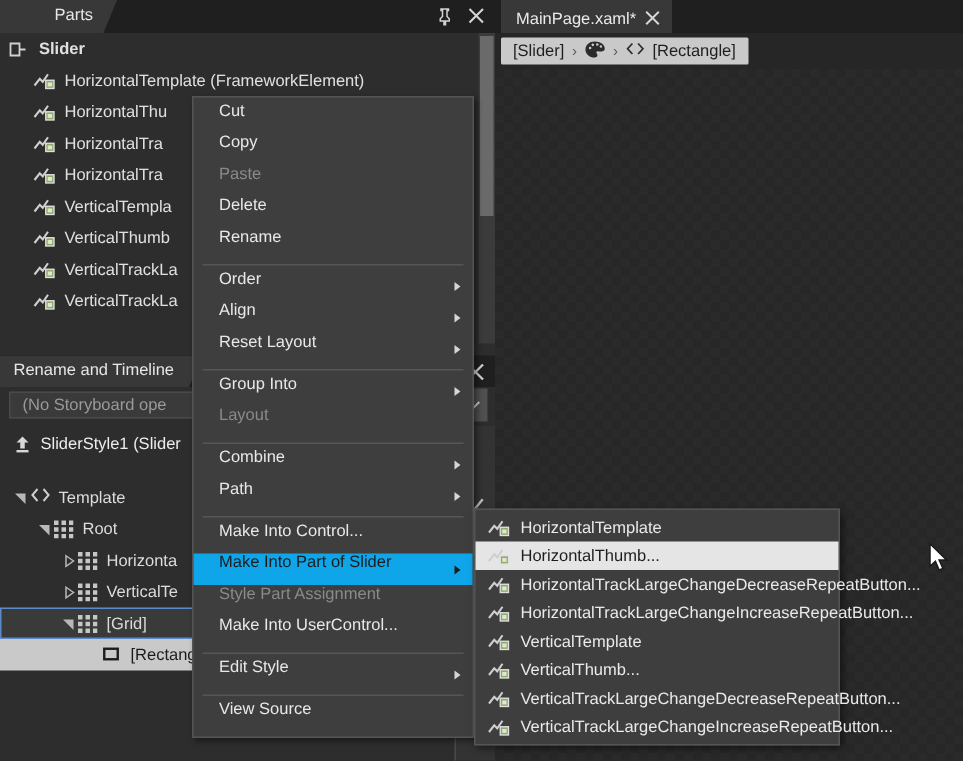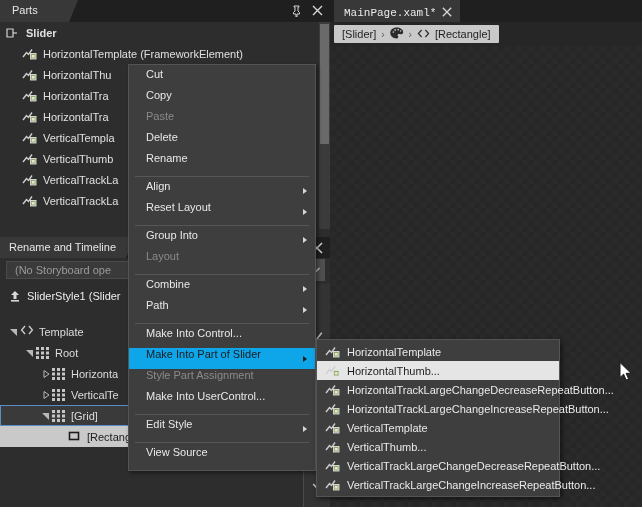--- a/index.html
+++ b/index.html
@@ -27,20 +27,21 @@
   .panel-tabstrip {
     position: relative; height: 22px; background: #1f1f1f;
   }
   .panel-tab {
     position: absolute; left: 0; top: 0; height: 22px;
     padding: 4px 16px 0 12px;
     background: #383838;
     color: #e6e6e6; font-size: 11px;
     clip-path: polygon(0 0, 100% 0, calc(100% - 9px) 100%, 0 100%);
     width: 78px;
+    text-align: right;
   }
   .tabstrip-btns {
     position: absolute; right: 5px; top: 3px;
     display: flex; gap: 6px; align-items: center;
   }
   .ic-btn { width: 15px; height: 15px; display: flex; align-items: center;
             justify-content: center; color: #d4d4d4; }
 
   #parts-list {
     position: absolute; left: 0; top: 22px; width: 330px; height: 207px;
@@ -126,21 +127,21 @@
   
   #design-area {
     position: absolute; left: 330px; top: 0; width: 312px; height: 507px;
     background: #262626;
   }
   #doc-tabstrip { position: relative; height: 22px; background: #1f1f1f; }
   #doc-tab {
     position: absolute; left: 4px; top: 0; height: 22px;
     padding: 4px 8px 0 10px;
     background: #383838; color: #eaeaea; font-size: 11px;
-    display: flex; align-items: center; gap: 6px; font-family: Liberation Mono, monospace;
+    display: flex; align-items: center; gap: 6px;
   }
   #breadcrumb-bar {
     position: absolute; left: 0; top: 22px; width: 312px; height: 24px;
     background: #262626; display:flex; align-items:center;
   }
   #breadcrumb {
     margin-left: 4px; height: 18px; background: #c9c9c9; color: #1e1e1e;
     display: flex; align-items: center; padding: 0 8px; gap: 5px;
     font-size: 11px; border-radius: 1px;
   }
@@ -537,20 +538,24 @@
         <span>Paste</span>
       </div>
       <div class="mi">
         <span>Delete</span>
       </div>
       <div class="mi">
         <span>Rename</span>
       </div>
       <div class="msep"></div>
       <div class="mi">
+        <span>Order</span>
+        <span class="arrow"></span>
+      </div>
+      <div class="mi">
         <span>Align</span>
         <span class="arrow"></span>
       </div>
       <div class="mi">
         <span>Reset Layout</span>
         <span class="arrow"></span>
       </div>
       <div class="msep"></div>
       <div class="mi">
         <span>Group Into</span>

